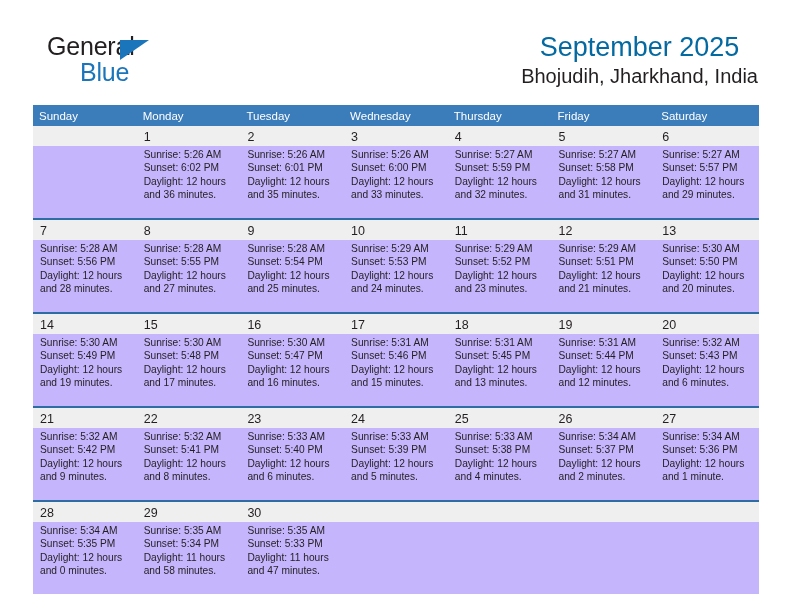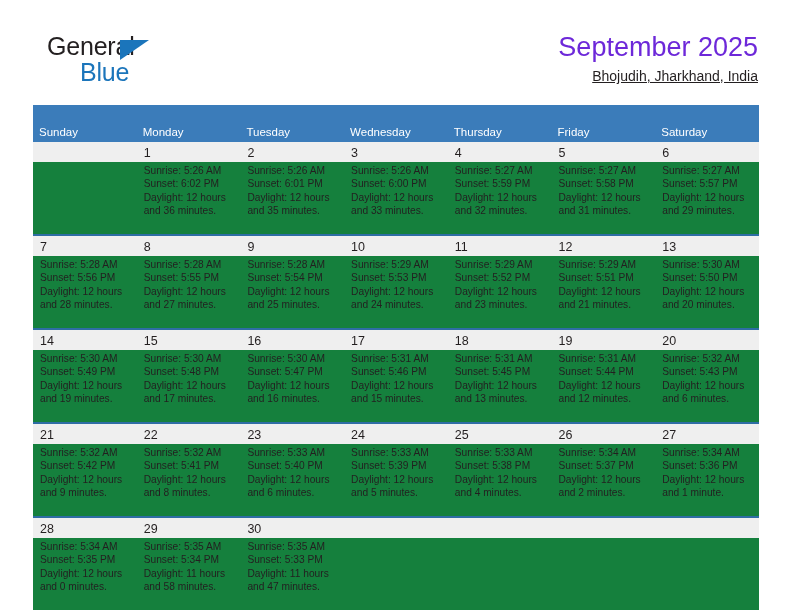--- a/index.html
+++ b/index.html
@@ -68,33 +68,32 @@
 
   .title-block {
     position: absolute;
     right: 34px;
     top: 30px;
     text-align: right;
   }
   .cal-title {
     font-size: 27px;
     line-height: 34px;
-    color: #6d28d9;
+    color: #0369a1;
     font-weight: 400;
     white-space: nowrap;
     text-align: center;
   }
   .cal-subtitle {
     margin-top: 3px;
-    font-size: 14px;
+    font-size: 20px;
     line-height: 18px;
     color: #231f20;
     font-weight: 400;
     white-space: nowrap;
-    text-decoration: underline;
   }
 
   
   .calendar {
     position: absolute;
     left: 33px;
     top: 105px;
     width: 726px;
   }
   table.cal {
@@ -103,37 +102,37 @@
     width: 726px;
   }
   table.cal col { width: 103.71px; }
 
   thead th {
     background: #3b7cba;
     color: #ffffff;
     font-size: 11.5px;
     font-weight: 400;
     text-align: left;
-    padding: 20px 0 4px 6px;
+    padding: 4px 0 4px 6px;
     height: 13px;
     vertical-align: middle;
     border: none;
   }
 
   tbody tr.daynum-row td {
     background: #efefef;
     font-size: 12.5px;
     color: #231f20;
     padding: 4px 0 2px 7px;
     vertical-align: top;
     height: 14px;
     border: none;
   }
   tbody tr.detail-row td {
-    background: #15803d;
+    background: #c4b5fd;
     font-size: 10.2px;
     line-height: 13.4px;
     color: #231f20;
     padding: 2px 5px 8px 7px;
     vertical-align: top;
     height: 62px;
     border: none;
   }
   tbody tr.sep-row td {
     padding: 0;

